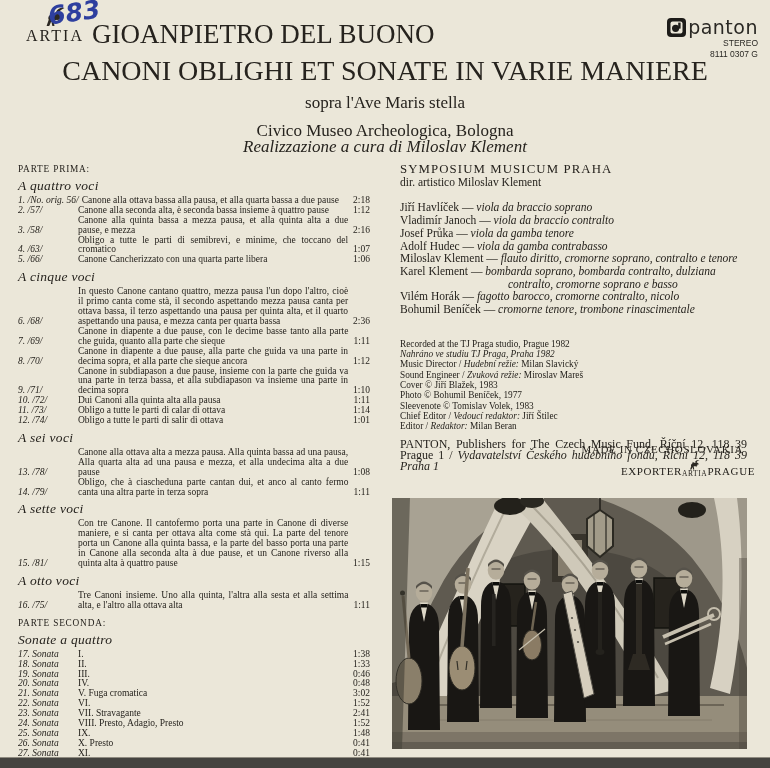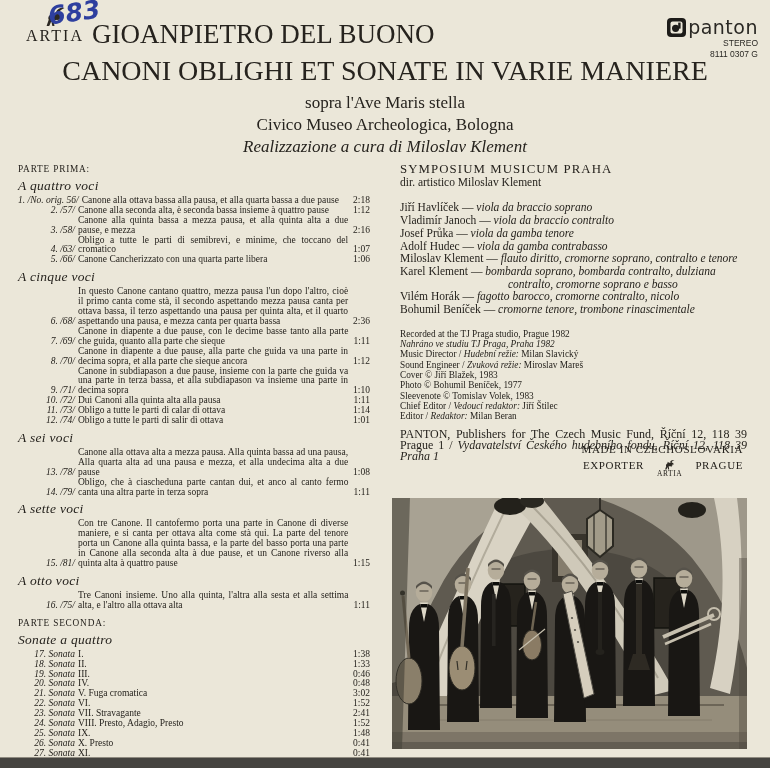--- a/index.html
+++ b/index.html
@@ -10,46 +10,46 @@
   .artia-logo svg{display:block;margin:0 auto 0;}
   .artia-text{font-size:16px;letter-spacing:2px;line-height:15px;}
   .handwritten{position:absolute;left:48px;top:-2px;font-family:"DejaVu Sans",sans-serif;
                font-style:italic;font-weight:bold;font-size:25px;color:#2e3f9f;
                transform:rotate(-8deg);}
   .title{position:absolute;left:92px;right:86px;top:12px;text-align:left;
          font-size:27px;line-height:44px;white-space:nowrap;}
   .subtitle{position:absolute;left:8px;right:8px;top:56px;text-align:center;
             font-size:28px;line-height:30px;white-space:nowrap;}
   .ctr{position:absolute;left:0;right:0;text-align:center;font-size:17px;line-height:20px;}
-  .ded{top:93px}.venue{top:115px}.realz{top:137px;font-style:italic;}
+  .ded{top:93px}.venue{top:121px}.realz{top:137px;font-style:italic;}
   .panton{position:absolute;right:12px;top:16px;text-align:right;}
   .panton-row{display:flex;align-items:center;justify-content:flex-end;gap:2px;}
   .panton-name{font-family:"DejaVu Sans",sans-serif;font-size:19px;color:#2a2824;letter-spacing:0.5px;}
   .panton-meta{font-family:"Liberation Sans",sans-serif;font-size:8.5px;line-height:10.5px;color:#2a2824;}
   
   .col-left{position:absolute;left:18px;top:164px;width:352px;font-size:9.5px;line-height:9.9px;}
   .part-label{font-size:9.3px;letter-spacing:0.8px;margin:1px 0 3px;}
   .part-label + .sec-heading{margin-top:2px;}
   .grp-gap{margin-top:8px;}
   .sec-heading{font-style:italic;font-size:13.5px;line-height:15px;margin:4px 0 3px;letter-spacing:0.3px;}
   .trk{display:flex;align-items:flex-end;}
-  .tnum{flex:0 0 57px;font-style:italic;white-space:nowrap;padding-right:3px;text-align:right;}
+  .tnum{flex:0 0 57px;font-style:italic;white-space:nowrap;padding-right:3px;}
   .ttxt{flex:1 1 auto;text-align:justify;padding-right:5px;}
   .ttime{flex:0 0 auto;}
   
   .col-right{position:absolute;left:400px;top:163px;width:347px;font-size:11.5px;line-height:12.7px;}
   .ens-name{font-size:12.8px;letter-spacing:1.1px;}
   .ens-dir{margin-bottom:13px;}
   .member{padding-left:108px;text-indent:-108px;}
   .member em{font-style:italic;}
-  .credits{margin-top:13px;font-size:9.3px;line-height:10.3px;}
+  .credits{margin-top:23px;font-size:9.3px;line-height:10.3px;}
   .publisher{margin-top:8px;font-size:12px;line-height:10.7px;text-align:justify;}
   .footer-made{position:absolute;right:27px;top:443px;font-size:11px;letter-spacing:0.6px;}
-  .footer-exp{position:absolute;right:27px;top:459px;font-size:11px;letter-spacing:0.6px;
-              display:flex;align-items:flex-start;gap:13px;}
+  .footer-exp{position:absolute;right:15px;top:459px;font-size:11px;letter-spacing:0.6px;
+              display:flex;align-items:flex-end;}
   .mini-artia{text-align:center;line-height:6px;}
   .mini-artia .artia-text{font-size:7.5px;letter-spacing:0.6px;line-height:7px;display:block;}
   
   .photo{position:absolute;left:392px;top:498px;width:355px;height:251px;background:#6b665b;
          box-shadow:0 0 0 1px #c9c4b5 inset;}
   .bottom-strip{position:absolute;left:0;top:757px;width:770px;height:11px;
                 background:#454440;border-top:1px solid #8f8b80;}
 </style>
 </head>
 <body>

